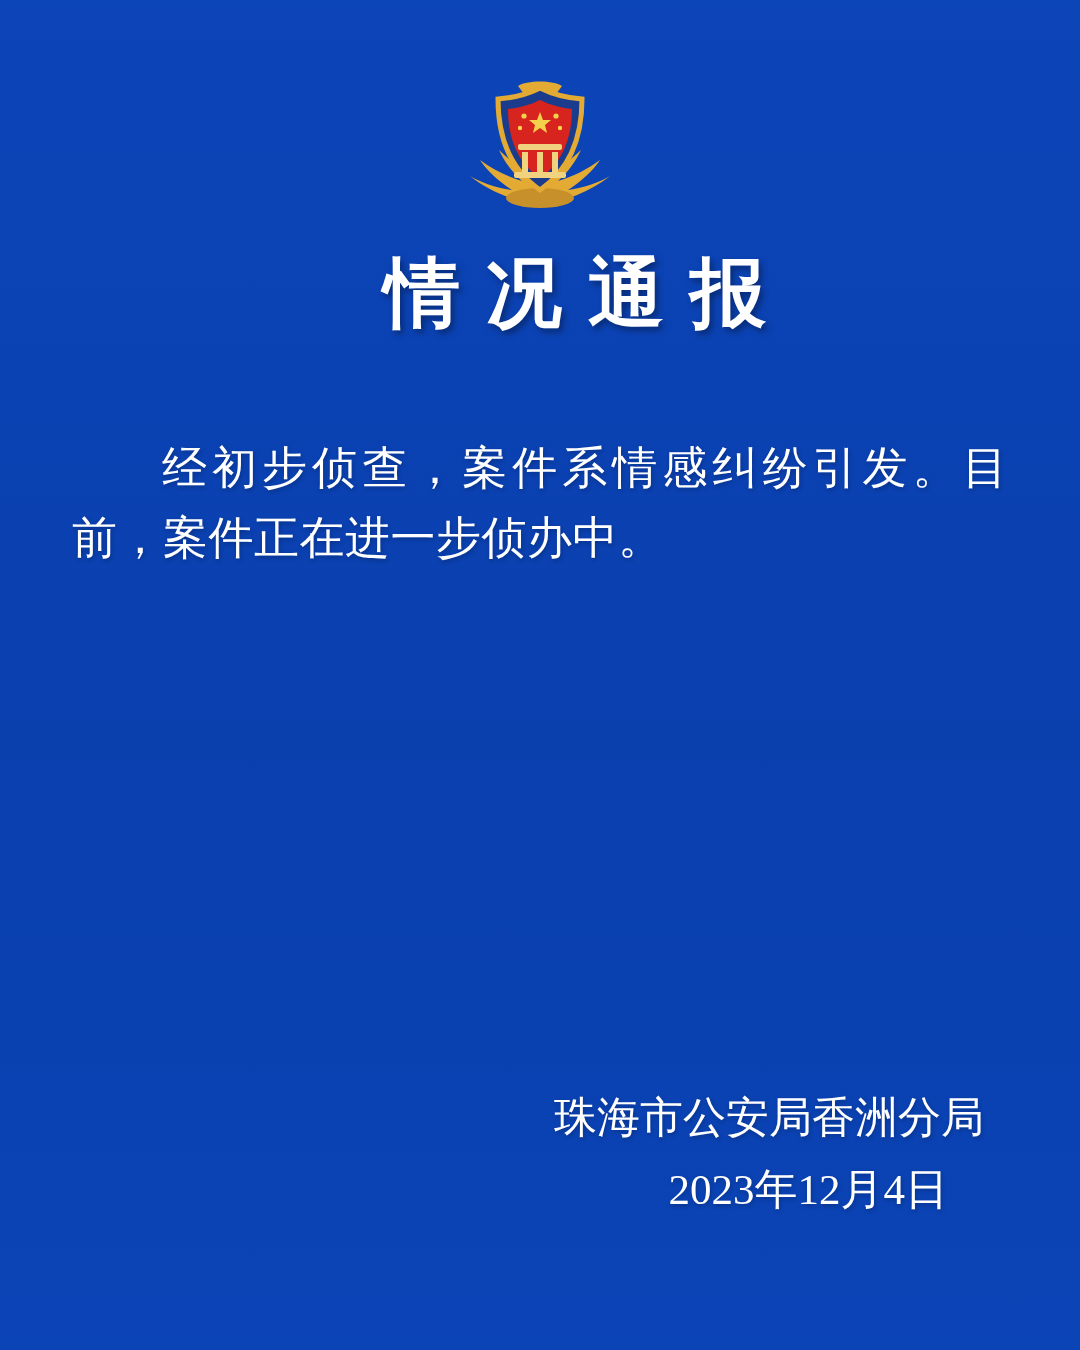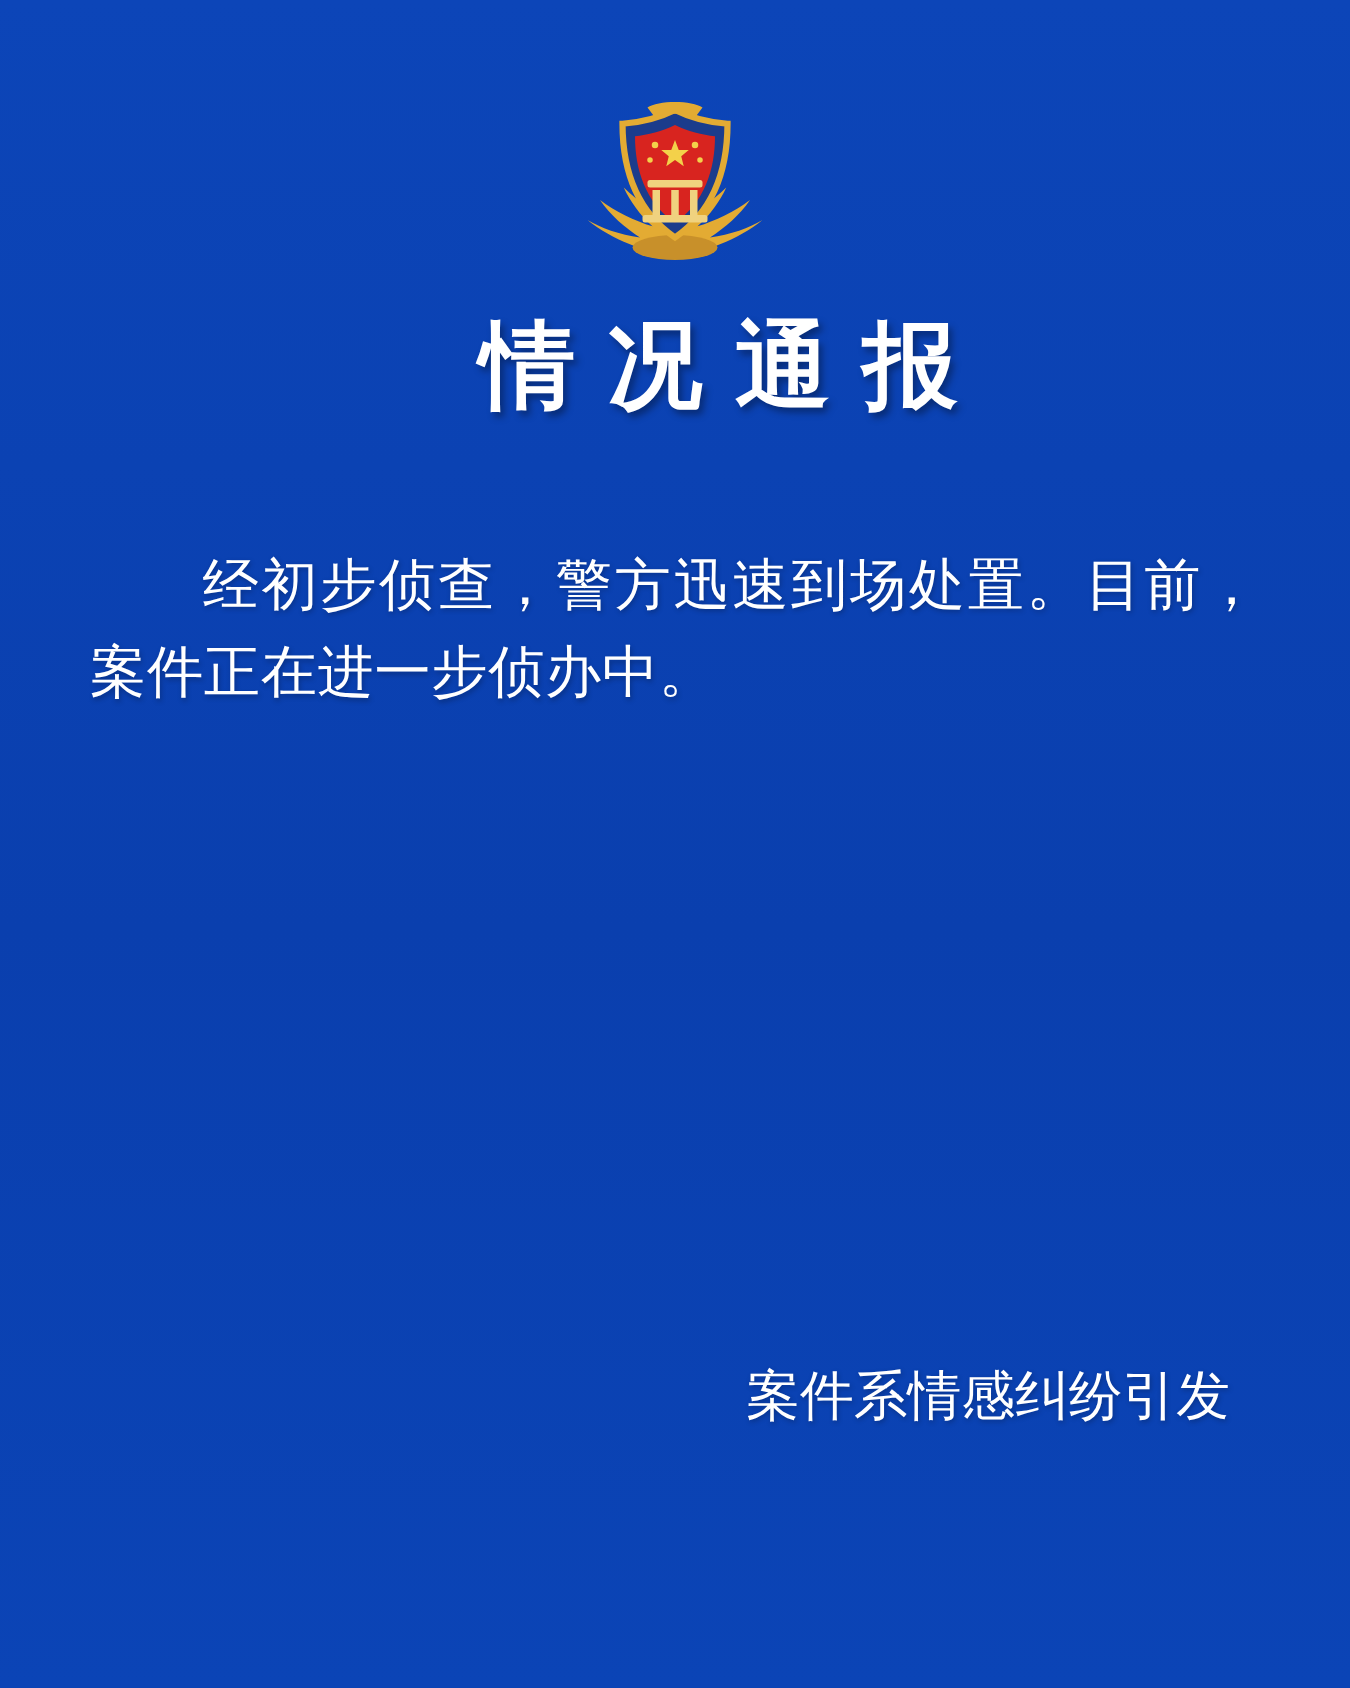--- a/index.html
+++ b/index.html
@@ -130,18 +130,19 @@
         </g>
 
         <path d="M62 14 C70 8 98 8 106 14 L100 22 C94 18 74 18 68 22 Z" fill="#e3ab33"></path>
       </svg>
     </div>
   </div>
 
   <div class="title">情况通报</div>
 
   <div class="body-text">
-    <p class="para second">经初步侦查，警方迅速到场处置。目前，案件正在进一步侦办中。</p>
+    <p class="para second">经初步侦查，案件系情感纠纷引发。目前，案件正在进一步侦办中。</p>
   </div>
 
-  <div class="sign org">案件系情感纠纷引发</div>
+  <div class="sign org">珠海市公安局香洲分局</div>
+  <div class="sign date">2023年12月4日</div>
 
 </div>
 
 </body></html>

